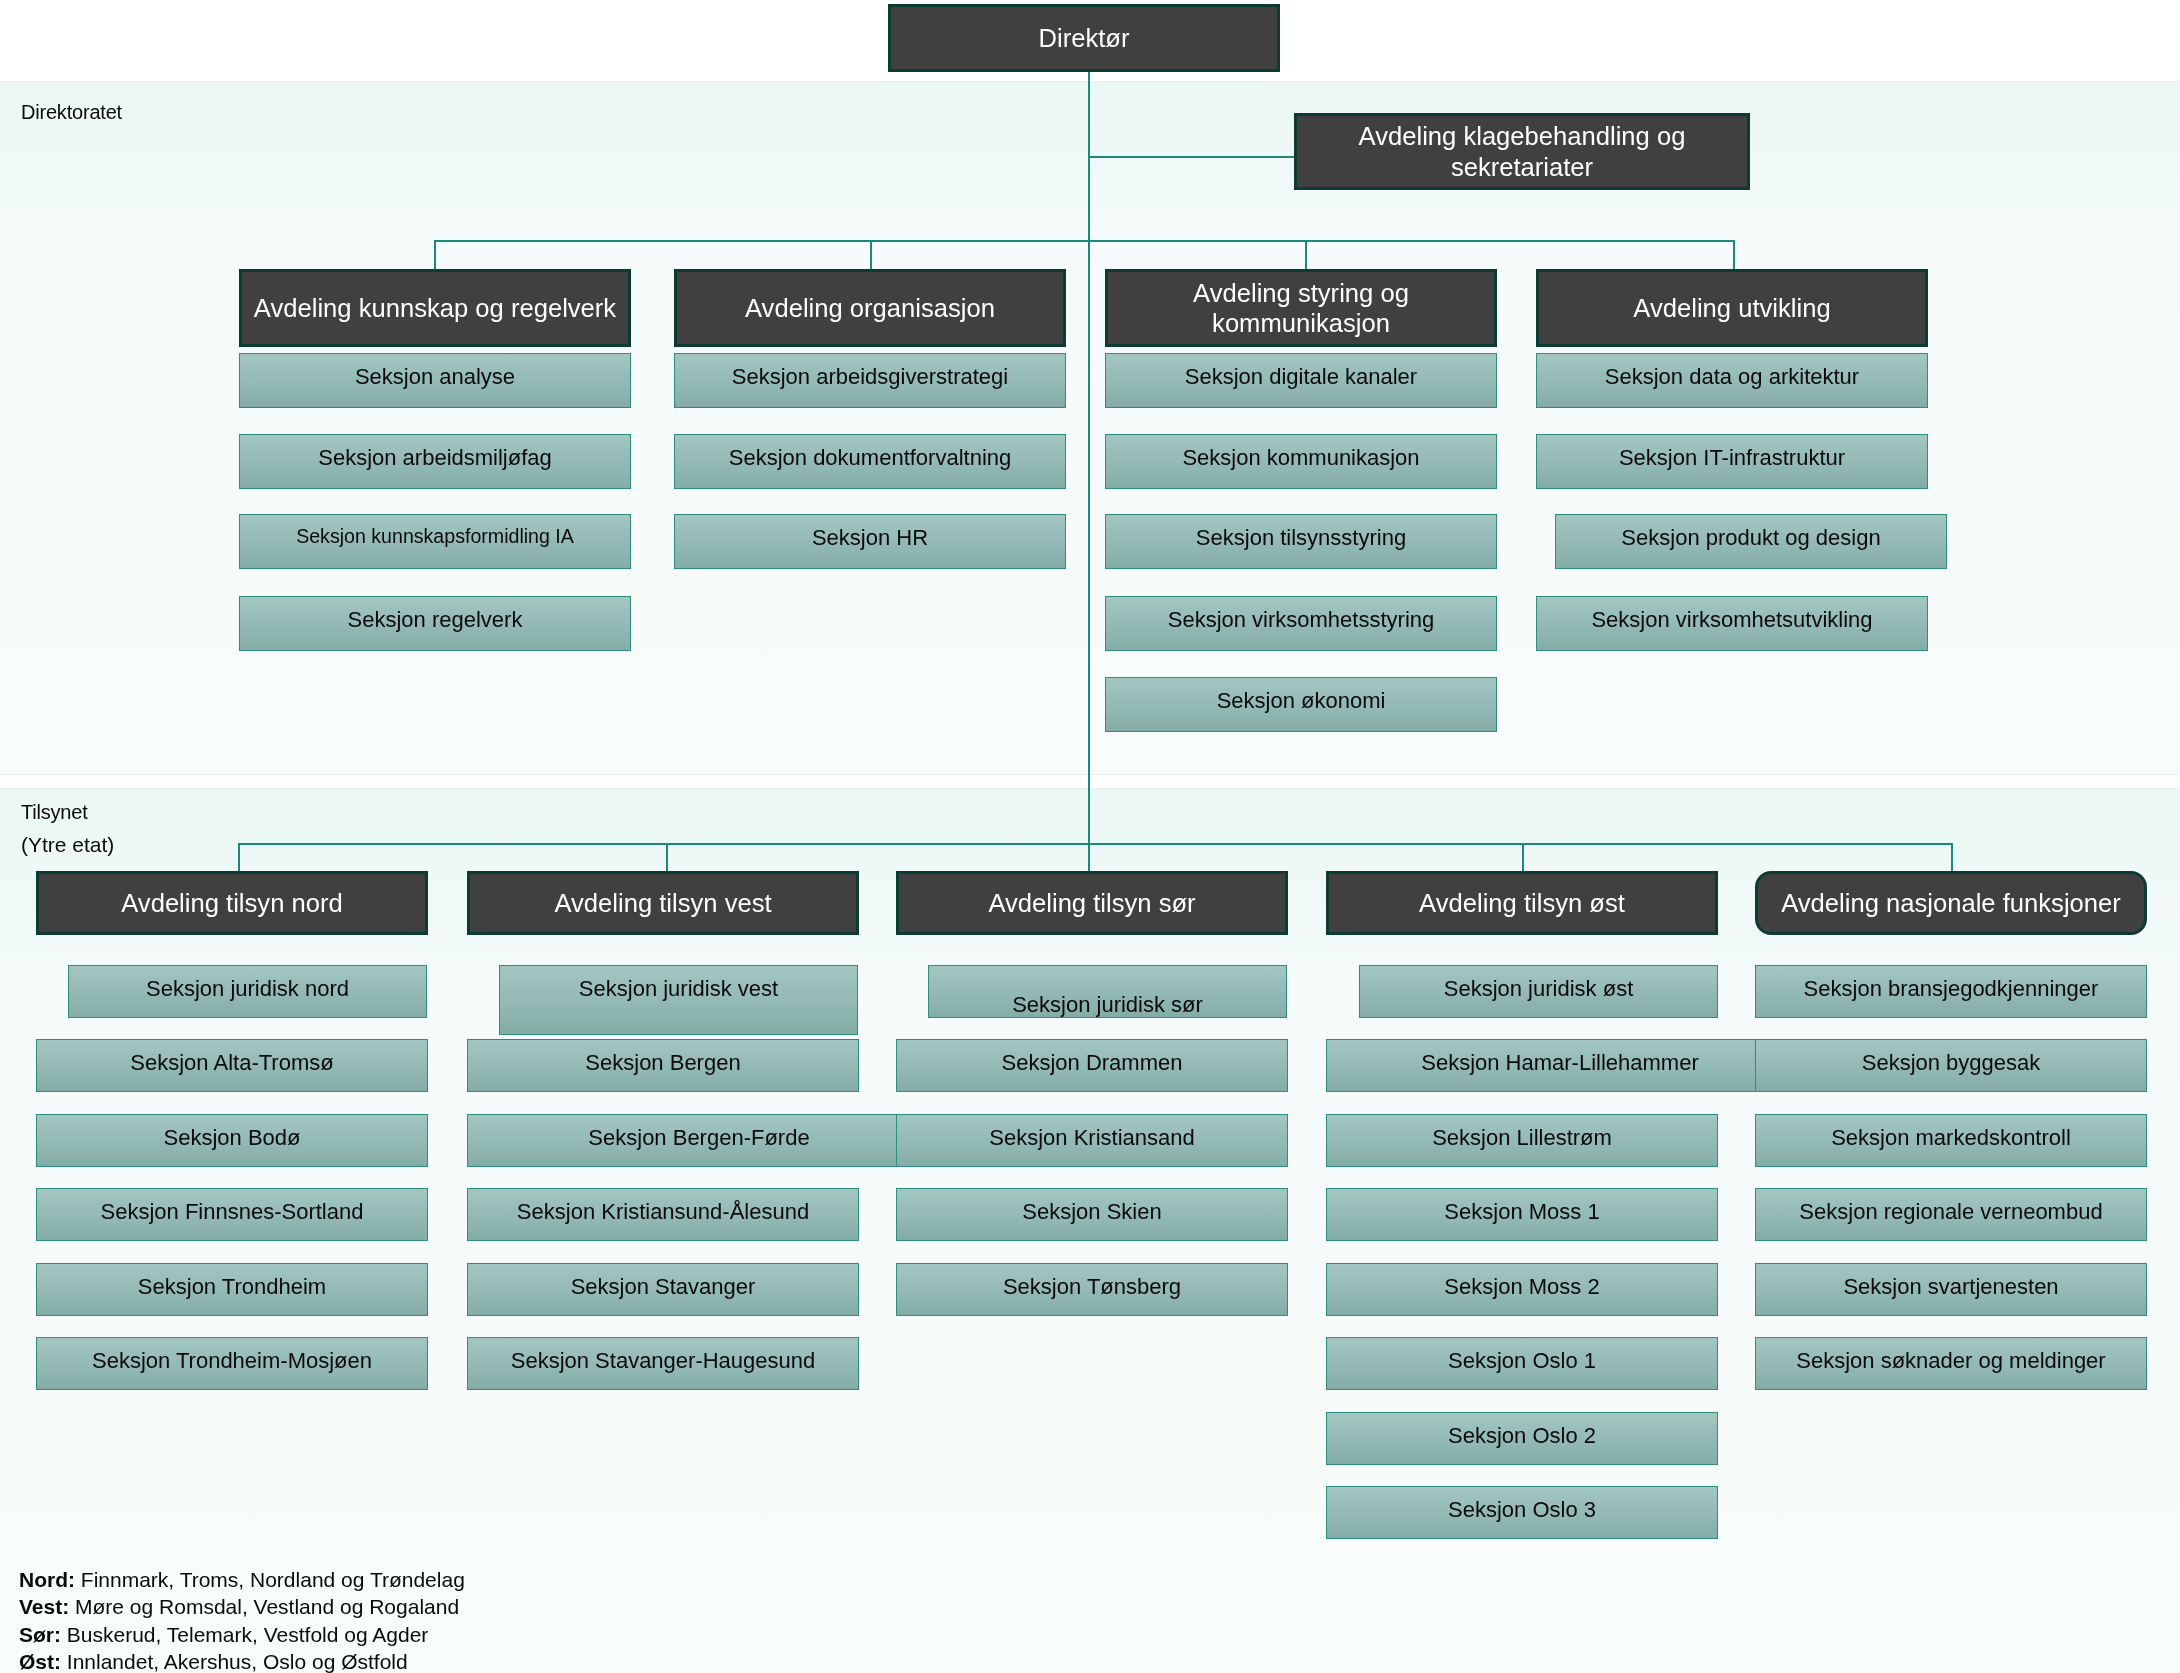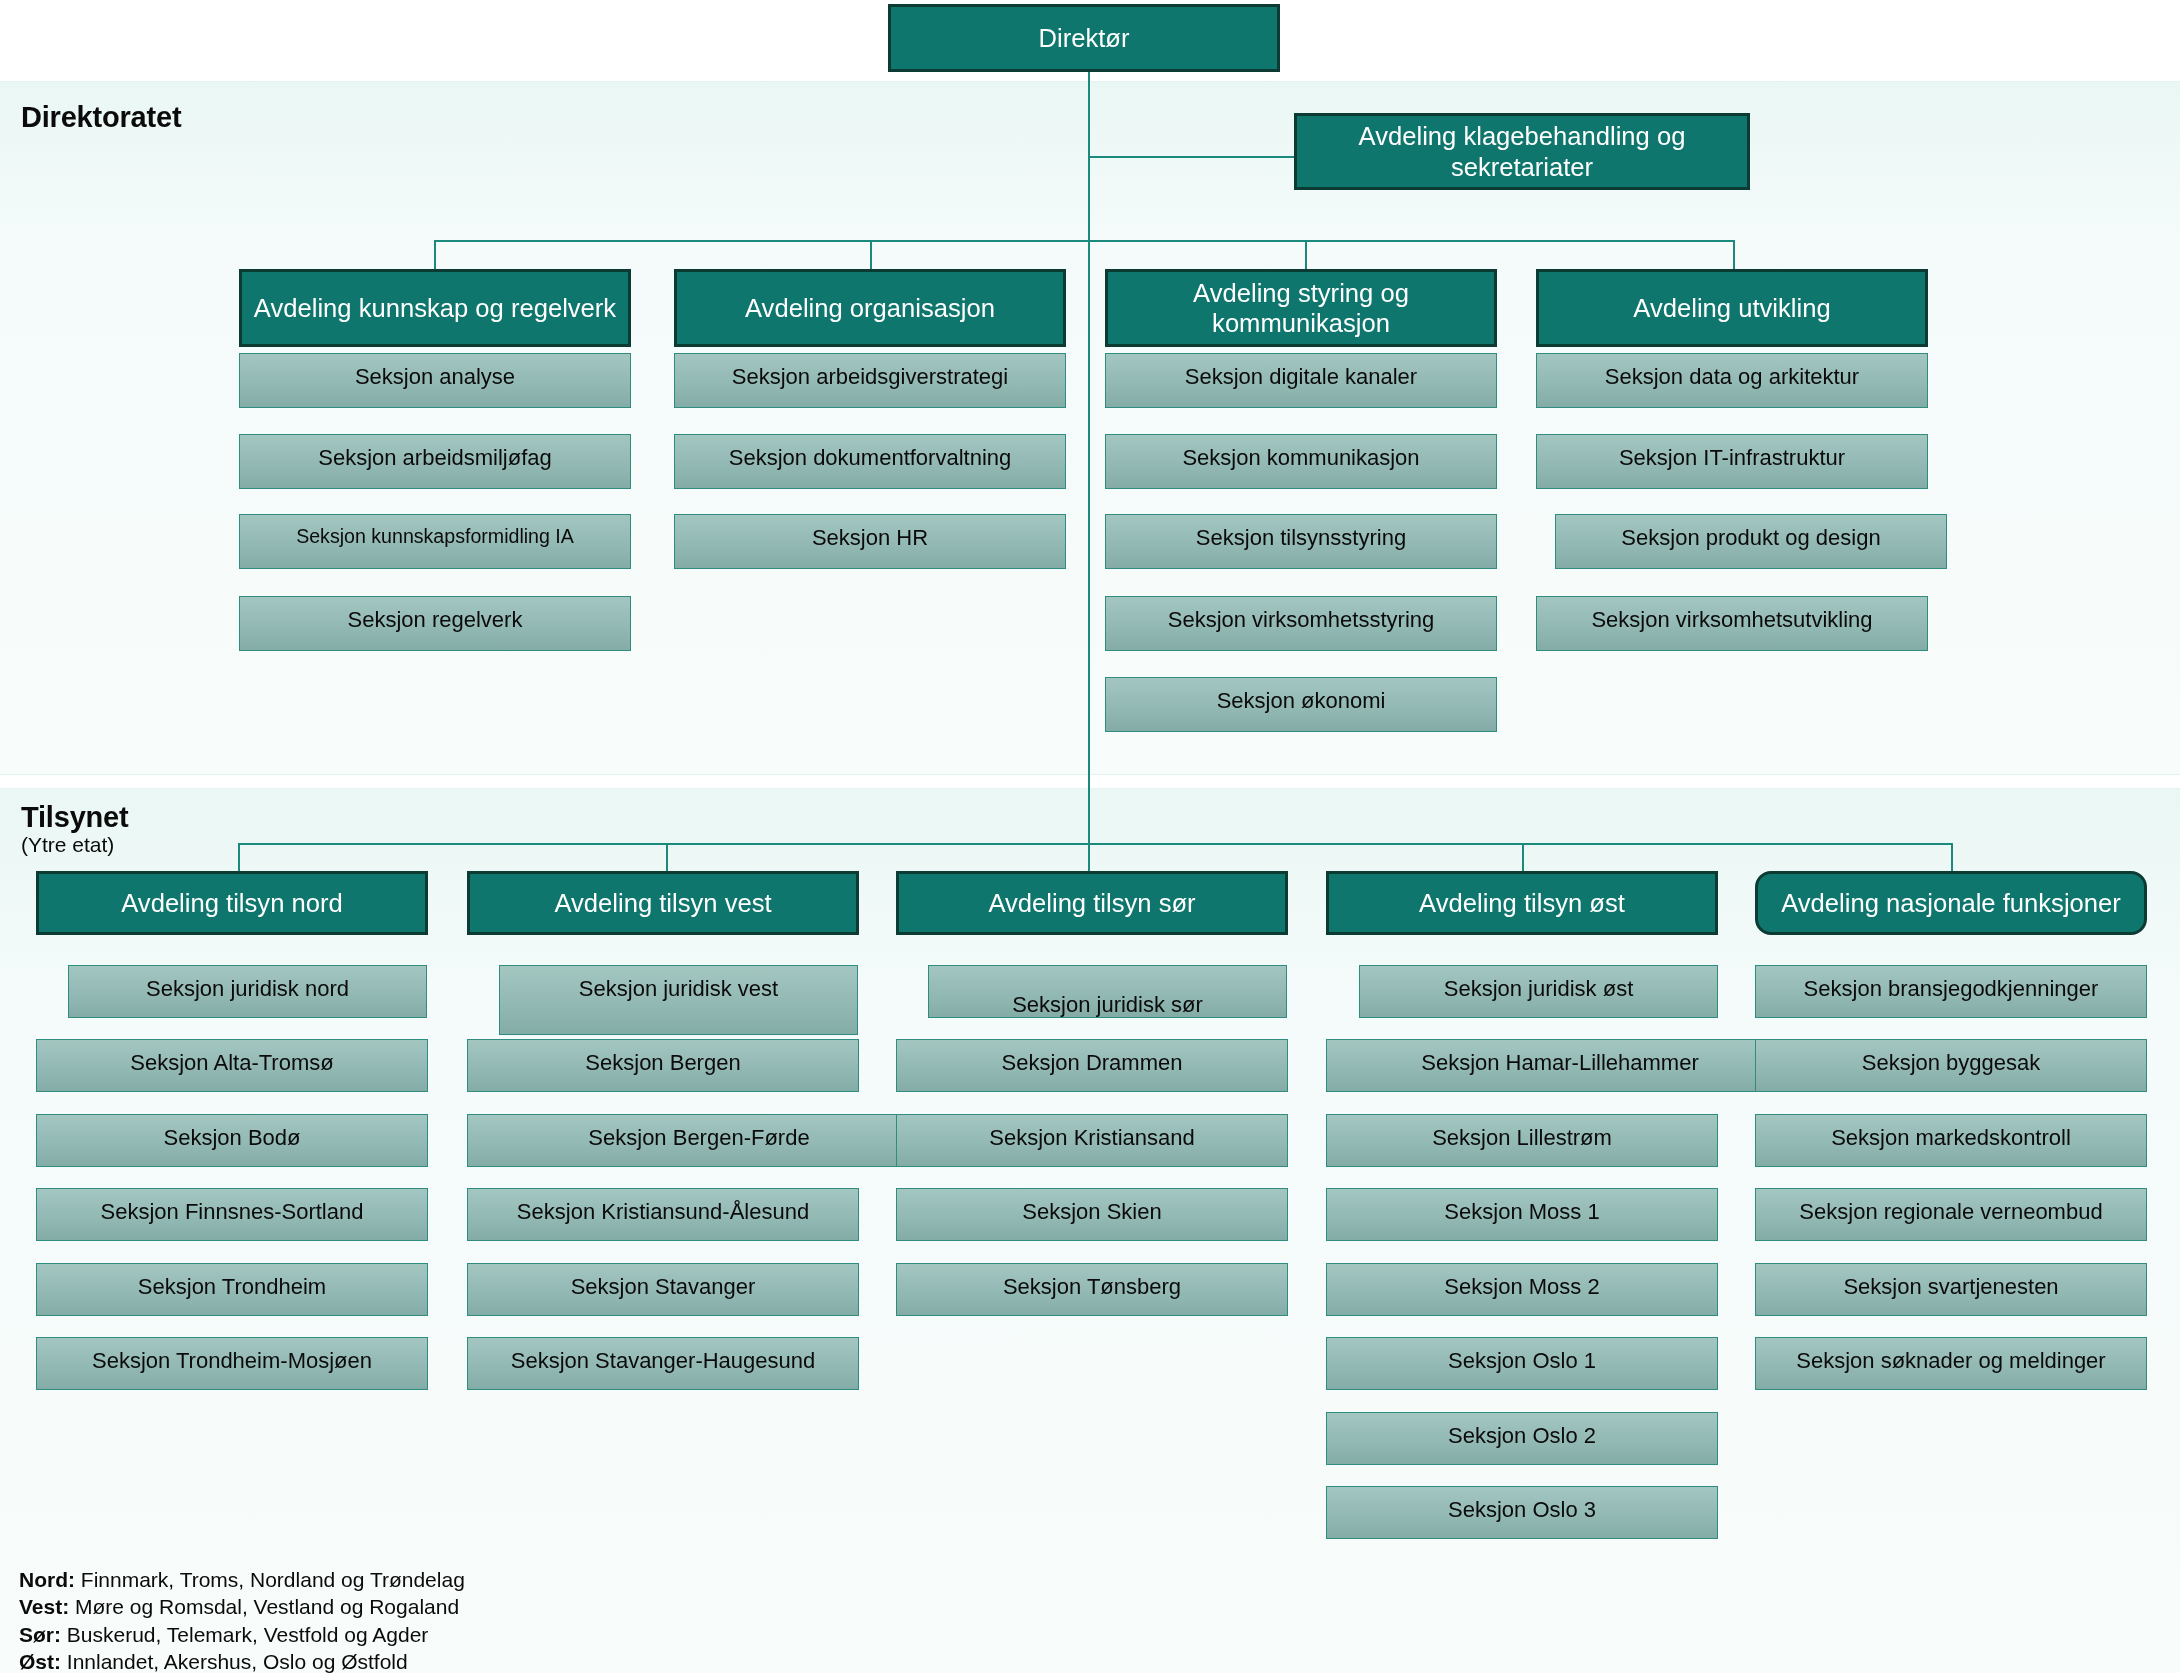--- a/index.html
+++ b/index.html
@@ -26,22 +26,22 @@
     width: 2181px;
     background: linear-gradient(180deg, #eaf7f4 0%, #f4fbfa 22%, #f8fcfb 100%);
     border-top: 1.7px solid #e3f3f0;
     border-bottom: 1.7px solid #e3f3f0;
   }
   #panel-direktoratet { top: 81px;  height: 694px; }
   #panel-tilsynet     { top: 788px; height: 886px; }
 
   .panel-title {
     position: absolute;
-    font-size: 29px;
-    font-weight: bold;
+    font-size: 20px;
+    font-weight: normal;
     color: #0b0b0b;
     letter-spacing: -0.2px;
     white-space: nowrap;
   }
   .panel-subtitle {
     position: absolute;
     font-size: 21px;
     color: #0b0b0b;
     white-space: nowrap;
   }
@@ -50,21 +50,21 @@
   .line {
     position: absolute;
     background: #1b8a7c;
   }
   .vline { width: 1.7px; }
   .hline { height: 1.7px; }
 
   
   .dept {
     position: absolute;
-    background: #0f766e;
+    background: #404040;
     border: 3.4px solid #0c3b34;
     color: #ffffff;
     display: flex;
     align-items: center;
     justify-content: center;
     text-align: center;
     font-size: 25.6px;
     line-height: 1.18;
     padding: 3.4px 8.5px;
   }

